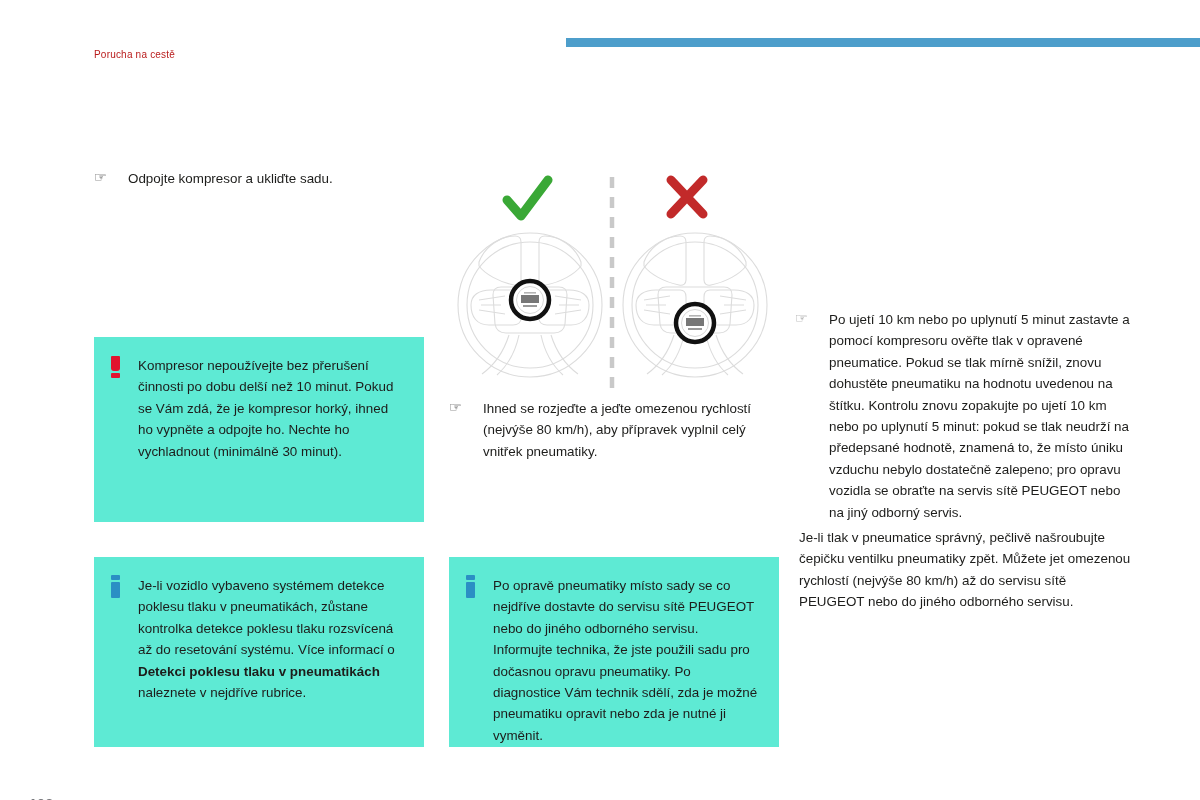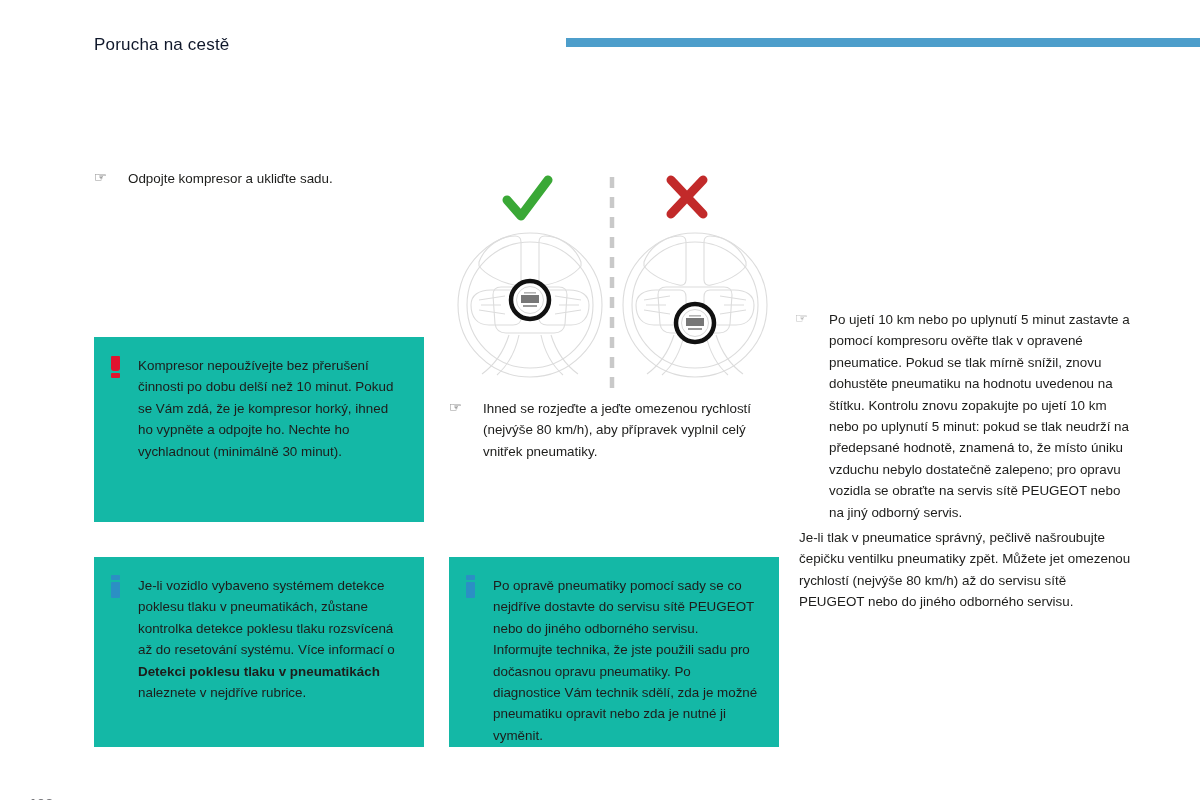--- a/index.html
+++ b/index.html
@@ -12,23 +12,23 @@
     height: 800px;
     position: relative;
     font-family: "Liberation Sans", sans-serif;
     overflow: hidden;
   }
 
   
   #page-header-title {
     position: absolute;
     left: 94px;
-    top: 35px;
-    font-size: 17px;
-    color: #0f172a;
+    top: 49px;
+    font-size: 10px;
+    color: #b91c1c;
     letter-spacing: 0.2px;
     white-space: nowrap;
   }
   #header-rule {
     position: absolute;
     left: 566px;
     top: 38px;
     width: 634px;
     height: 9px;
     background: #4d9ecb;
@@ -83,21 +83,21 @@
     font-family: "DejaVu Sans", sans-serif;
     font-size: 14px;
     color: #8e8e8e;
     display: inline-block;
     transform: scaleX(1.05);
   }
 
   
   .callout {
     position: absolute;
-    background: #14b8a6;
+    background: #5eead4;
     box-sizing: border-box;
   }
   .callout-inner {
     position: relative;
     padding: 18px 20px 18px 44px;
   }
   .callout-text {
     font-size: 13.4px;
     line-height: 21.4px;
     color: #1d1d1b;
@@ -307,21 +307,21 @@
 
   </div>
 </div>
 
 <div class="callout" style="left:449px; top:557px; width:330px; height:190px;">
   <div class="callout-inner">
     <span class="icon-info">
       <span class="dot"></span>
         <span class="bar"></span>
     </span>
-    <div class="callout-text" style="white-space:pre-line;">Po opravě pneumatiky pomocí sady se co nejdříve dostavte do servisu sítě PEUGEOT nebo do jiného odborného servisu.
+    <div class="callout-text" style="white-space:pre-line;">Po opravě pneumatiky místo sady se co nejdříve dostavte do servisu sítě PEUGEOT nebo do jiného odborného servisu.
 Informujte technika, že jste použili sadu pro dočasnou opravu pneumatiky. Po diagnostice Vám technik sdělí, zda je možné pneumatiku opravit nebo zda je nutné ji vyměnit.</div>
   </div>
 </div>
 
 <div class="col" style="left:795px; top:309px; width:340px;">
   <div class="bullet-list">
 
     <div class="bullet-item">
       <span class="bullet-icon"><span class="hand">☞</span></span>
       <span class="bullet-text">Po ujetí 10 km nebo po uplynutí 5 minut zastavte a pomocí kompresoru ověřte tlak v opravené pneumatice. Pokud se tlak mírně snížil, znovu dohustěte pneumatiku na hodnotu uvedenou na štítku. Kontrolu znovu zopakujte po ujetí 10 km nebo po uplynutí 5 minut: pokud se tlak neudrží na předepsané hodnotě, znamená to, že místo úniku vzduchu nebylo dostatečně zalepeno; pro opravu vozidla se obraťte na servis sítě PEUGEOT nebo na jiný odborný servis.</span>

